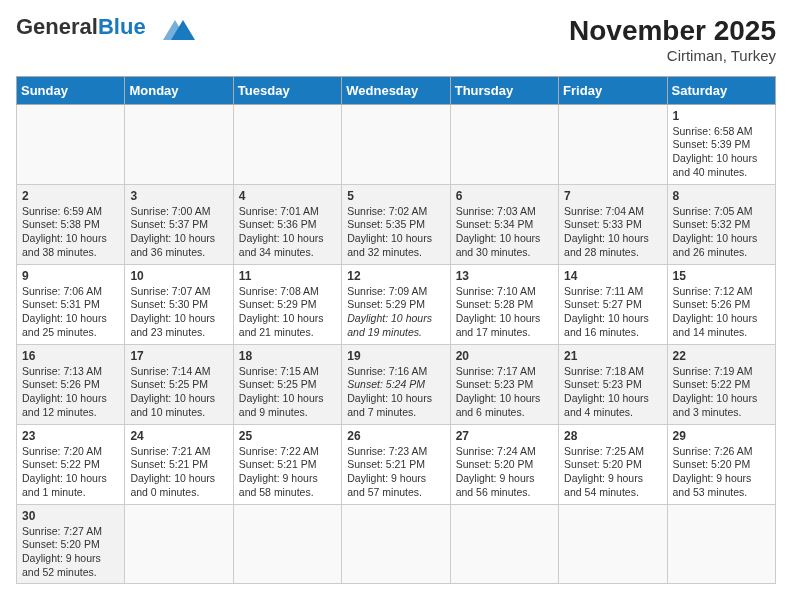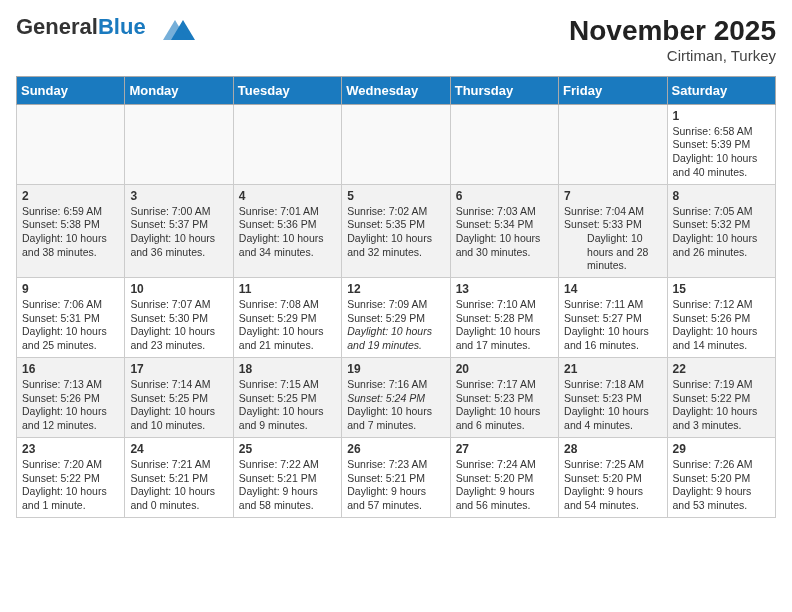--- a/index.html
+++ b/index.html
@@ -154,21 +154,21 @@
         <td>
           <span class="day-num">6</span>
           <div style="line-height: 1.3;">Sunrise: 7:03 AM</div>
           <div style="line-height: 1.3;">Sunset: 5:34 PM</div>
           <div style="line-height: 1.3;">Daylight: 10 hours and 30 minutes.</div>
         </td>
         <td>
           <span class="day-num">7</span>
           <div style="line-height: 1.3;">Sunrise: 7:04 AM</div>
           <div style="line-height: 1.3;">Sunset: 5:33 PM</div>
-          <div style="line-height: 1.3; margin-left: 23px;">Daylight: 10 hours and 28 minutes.</div>
+          <div style="line-height: 1.3;">Daylight: 10 hours and 28 minutes.</div>
         </td>
         <td>
           <span class="day-num">8</span>
           <div style="line-height: 1.3;">Sunrise: 7:05 AM</div>
           <div style="line-height: 1.3;">Sunset: 5:32 PM</div>
           <div style="line-height: 1.3;">Daylight: 10 hours and 26 minutes.</div>
         </td>
       </tr>
       <tr>
         <td>
@@ -295,14 +295,28 @@
           <div style="line-height: 1.3;">Sunset: 5:20 PM</div>
           <div style="line-height: 1.3;">Daylight: 9 hours and 54 minutes.</div>
         </td>
         <td>
           <span class="day-num">29</span>
           <div style="line-height: 1.3;">Sunrise: 7:26 AM</div>
           <div style="line-height: 1.3;">Sunset: 5:20 PM</div>
           <div style="line-height: 1.3;">Daylight: 9 hours and 53 minutes.</div>
         </td>
       </tr>
+      <tr class="last-row">
+        <td>
+          <span class="day-num">30</span>
+          <div style="line-height: 1.3;">Sunrise: 7:27 AM</div>
+          <div style="line-height: 1.3;">Sunset: 5:20 PM</div>
+          <div style="line-height: 1.3;">Daylight: 9 hours and 52 minutes.</div>
+        </td>
+        <td class="empty-cell"></td>
+        <td class="empty-cell"></td>
+        <td class="empty-cell"></td>
+        <td class="empty-cell"></td>
+        <td class="empty-cell"></td>
+        <td class="empty-cell"></td>
+      </tr>
     </tbody>
 </table>
 
 </body></html>

